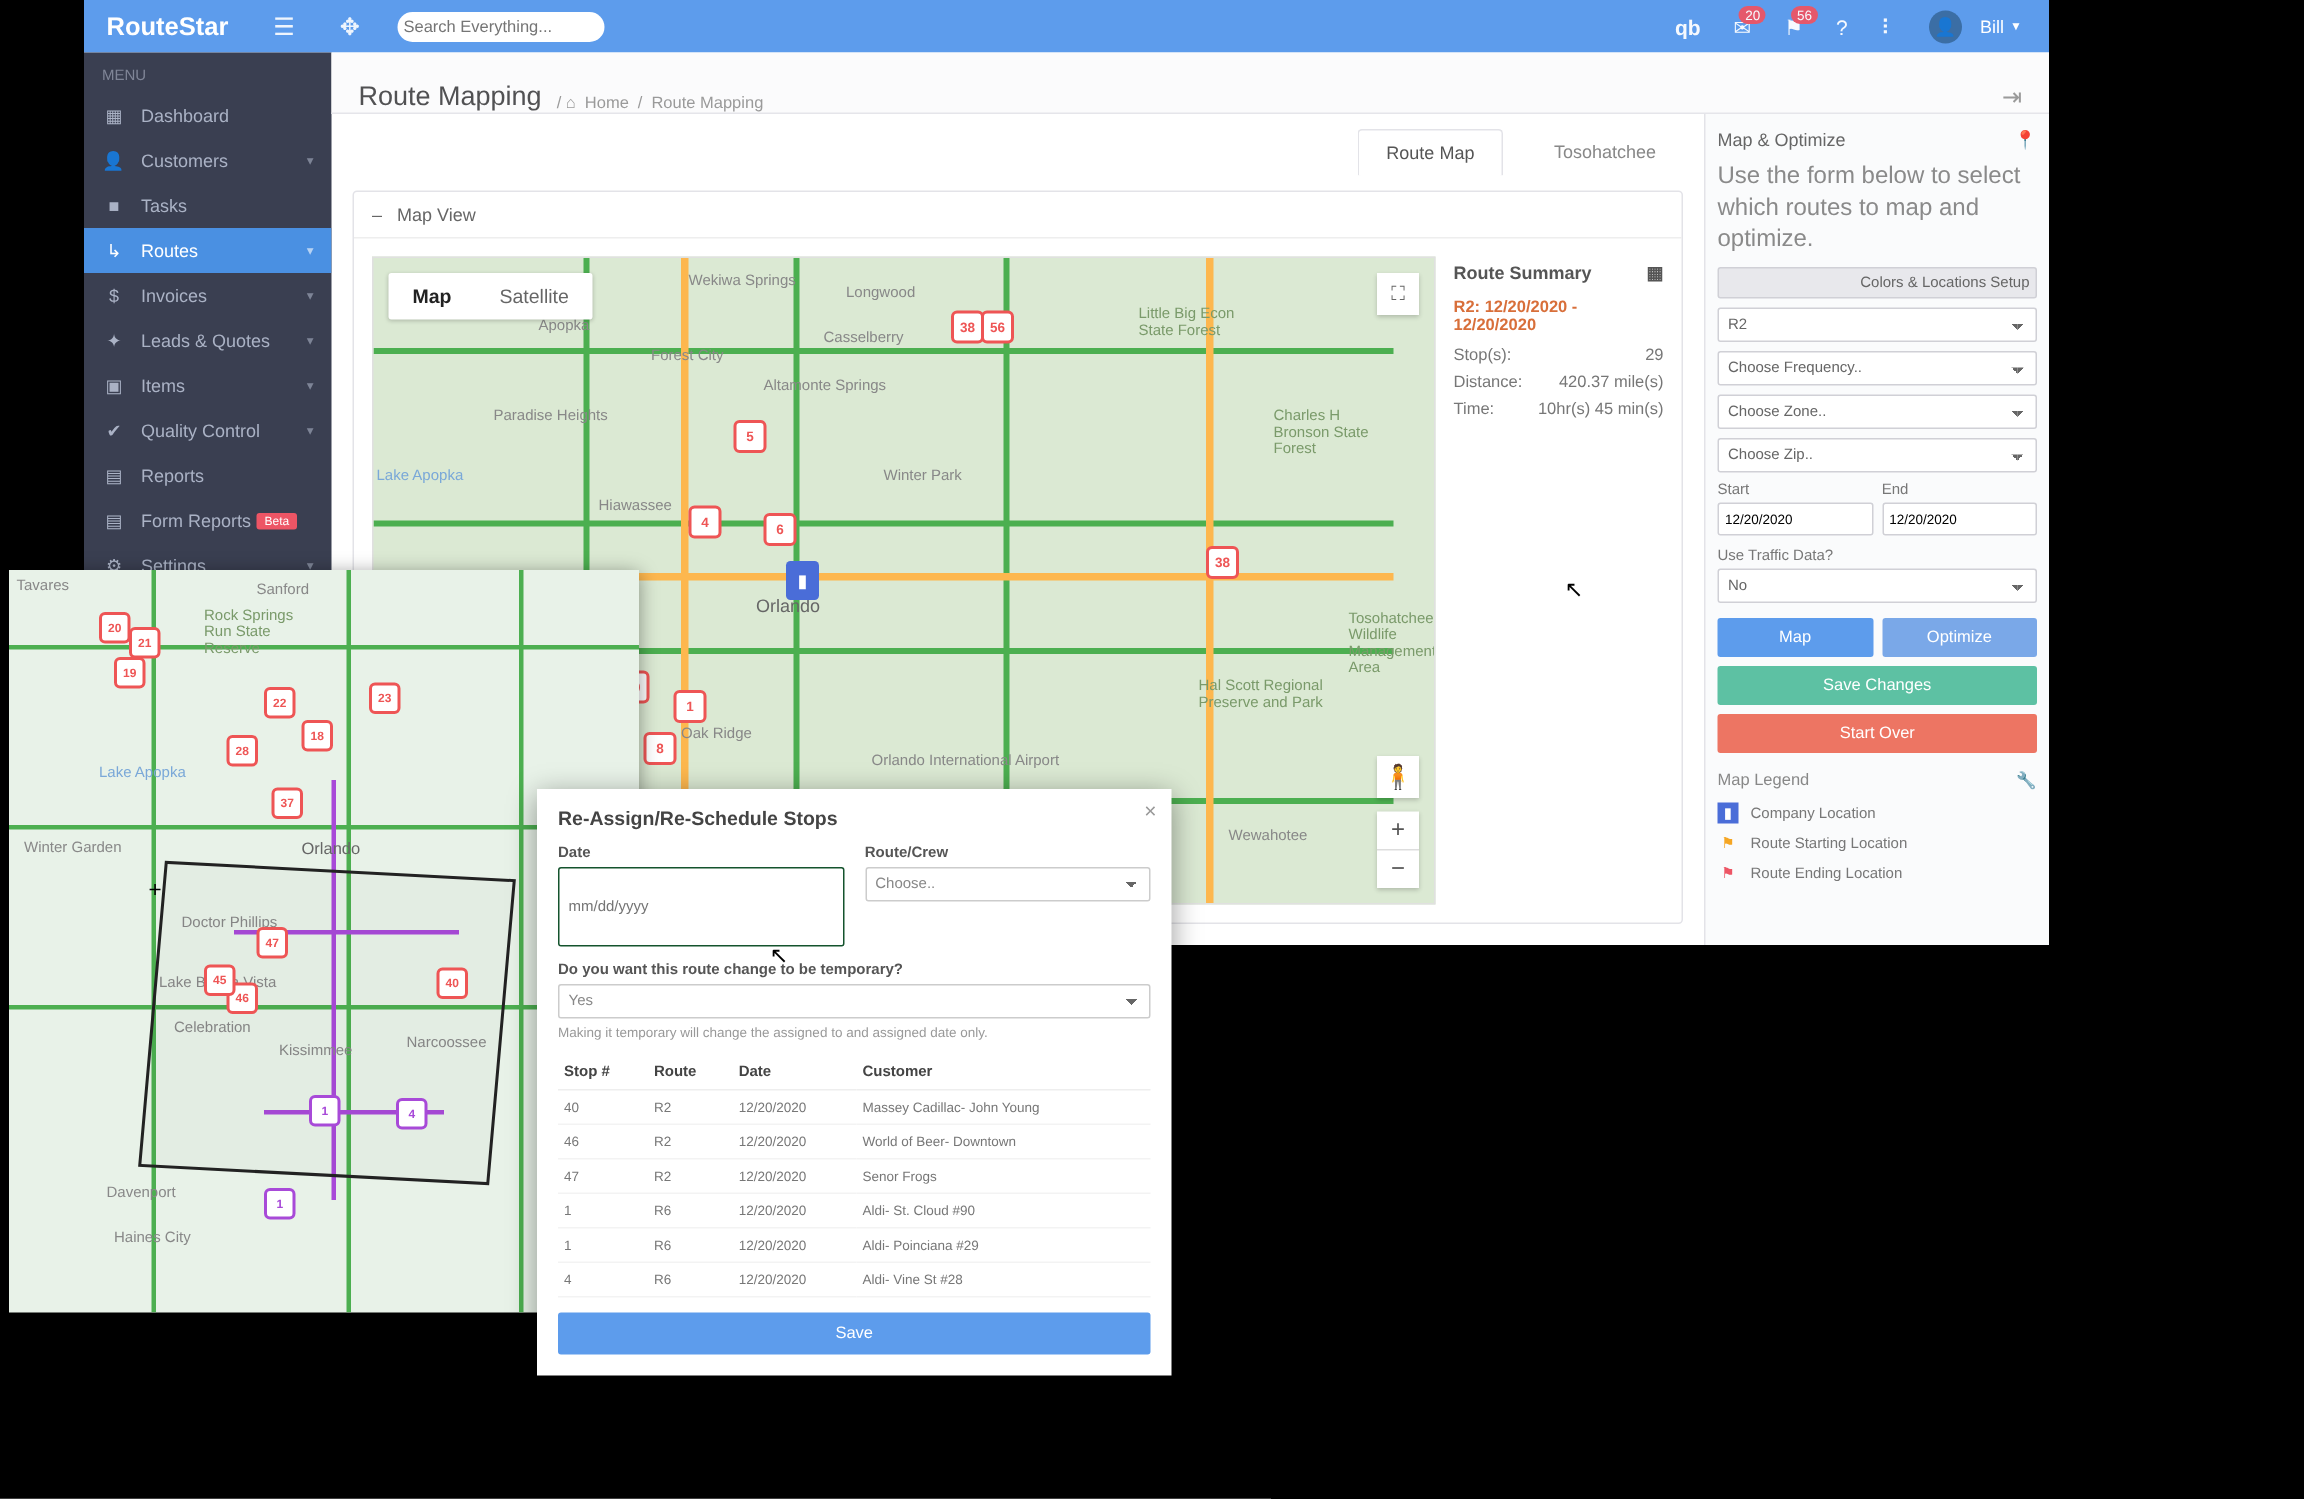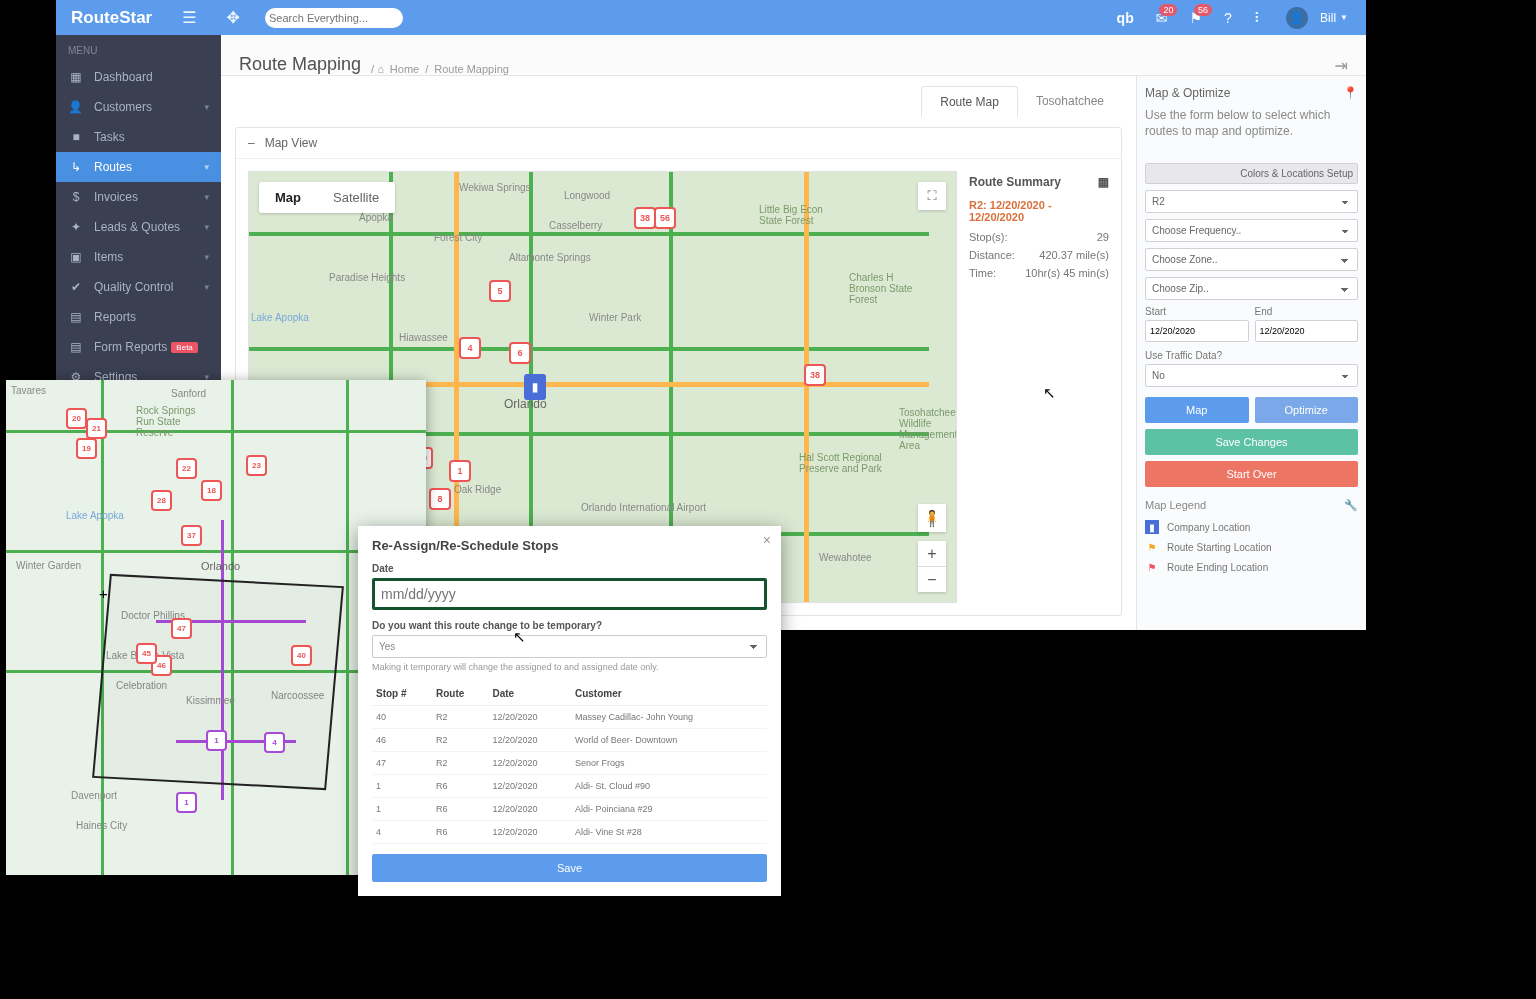--- a/index.html
+++ b/index.html
@@ -22,21 +22,21 @@
   .nav-item .chev{margin-left:auto;font-size:9px;opacity:.6}
   .beta{background:#ed5565;color:#fff;font-size:8px;padding:1px 5px;border-radius:2px;margin-left:4px}
   .main{flex:1;display:flex;flex-direction:column;min-width:0}
   .crumbs{height:40px;display:flex;align-items:flex-end;padding:0 18px;background:#fbfbfc;border-bottom:1px solid #e5e5ea}
   .crumbs h2{margin:0;font-size:18px;font-weight:500;color:#515153}
   .crumbs .trail{margin-left:10px;font-size:11px;color:#9a9a9a;display:flex;align-items:center;gap:6px}
   .crumbs .trail a{color:#9a9a9a;text-decoration:none}
   .crumbs .exit{margin-left:auto;color:#9a9a9a;font-size:16px}
   .cols{flex:1;display:flex;min-height:0}
   .center{flex:1;padding:10px 14px;min-width:0}
-  .tabs{display:flex;justify-content:flex-end;gap:0;margin-bottom:10px}
+  .tabs{display:flex;justify-content:flex-end;gap:16px;margin-bottom:10px}
   .tab{padding:8px 18px;font-size:12px;color:#888;cursor:pointer}
   .tab.active{background:#fff;border:1px solid #e3e3e8;border-bottom:none;border-radius:3px 3px 0 0;color:#555}
   .panel{background:#fff;border:1px solid #e3e3e8;border-radius:3px}
   .panelhead{padding:8px 12px;font-size:12px;color:#666;border-bottom:1px solid #eee;display:flex;align-items:center;gap:10px}
   .mapwrap{display:flex;padding:12px}
   .mapcanvas{flex:1;position:relative;height:430px;background:#dbe9d3;overflow:hidden;border:1px solid #e0e0e0}
   .maptype{position:absolute;left:10px;top:10px;display:flex;background:#fff;box-shadow:0 1px 3px rgba(0,0,0,.2);border-radius:2px;overflow:hidden}
   .maptype div{padding:8px 16px;font-size:13px;cursor:pointer;color:#666}
   .maptype div.active{font-weight:600;color:#222}
   .fsbtn{position:absolute;right:10px;top:10px;width:28px;height:28px;background:#fff;box-shadow:0 1px 3px rgba(0,0,0,.2);display:flex;align-items:center;justify-content:center;cursor:pointer;color:#666}
@@ -52,21 +52,21 @@
   .hwy{position:absolute;background:#fdb74e}
   .hwy.h{height:5px}
   .hwy.v{width:5px}
   .label{position:absolute;font-size:10px;color:#888;white-space:nowrap}
   .summary{width:140px;margin-left:12px;font-size:11px}
   .summary h4{margin:4px 0 10px;font-size:12px;color:#555;display:flex;justify-content:space-between;align-items:flex-start}
   .rname{color:#d86f3a;font-size:11px;font-weight:600;margin-bottom:8px}
   .srow{display:flex;justify-content:space-between;margin-bottom:6px;color:#777}
   .rpanel{width:213px;border-left:1px solid #e3e3e8;background:#fafbfc;padding:10px 8px;font-size:11px;overflow:hidden}
   .rpanel .hdr{display:flex;justify-content:space-between;align-items:center;font-size:12px;color:#666;margin-bottom:8px}
-  .hint{color:#8a8a8a;font-size:12px;line-height:1.3;margin-bottom:24px}
+  .hint{color:#8a8a8a;font-size:16px;line-height:1.3;margin-bottom:8px}
   .setupbtn{background:#e8e8ec;border:1px solid #d0d0d6;border-radius:2px;padding:4px;text-align:right;font-size:10px;color:#666;cursor:pointer;margin-bottom:6px}
   .sel{width:100%;border:1px solid #d0d0d6;border-radius:2px;padding:5px 6px;font-size:10px;color:#666;background:#fff;box-sizing:border-box;margin-bottom:6px;appearance:none;background-image:linear-gradient(45deg,transparent 50%,#666 50%),linear-gradient(135deg,#666 50%,transparent 50%);background-position:calc(100% - 12px) 10px,calc(100% - 8px) 10px;background-size:4px 4px;background-repeat:no-repeat}
   .flds{display:flex;gap:6px}
   .fld{flex:1}
   .fldlbl{font-size:10px;color:#777;margin-bottom:3px}
   .dateinp{width:100%;border:1px solid #d0d0d6;border-radius:2px;padding:5px 4px;font-size:9px;box-sizing:border-box}
   .btn{padding:7px 0;border-radius:2px;text-align:center;font-size:11px;color:#fff;cursor:pointer}
   .brow{display:flex;gap:6px;margin-top:4px}
   .brow .btn{flex:1}
   .bmap{background:#5d9cec}
@@ -86,21 +86,21 @@
   .mk2{position:absolute;width:17px;height:17px;border-radius:4px;border:2px solid #e55;background:#fff;font-size:8px;font-weight:bold;color:#e55;display:flex;align-items:center;justify-content:center}
   .mk2.p{border-color:#a84ad8;color:#a84ad8}
   .poly{position:absolute;border:2px solid #222;background:rgba(0,0,0,.02)}
   
   .modal{position:absolute;left:358px;top:526px;width:395px;background:#fff;box-shadow:0 4px 18px rgba(0,0,0,.4);padding:12px 14px 14px;font-size:11px;color:#555}
   .modal .close{position:absolute;right:10px;top:6px;color:#999;cursor:pointer;font-size:14px}
   .modal h3{margin:0 0 10px;font-size:13px;font-weight:600;color:#444}
   .mflds{display:flex;gap:14px;margin-bottom:10px}
   .mflds>div{flex:1}
   .mlbl{font-size:10px;font-weight:600;margin-bottom:4px;color:#555}
-  .minput{width:100%;border:3px solid #14532d;border-radius:2px;padding:5px 6px;font-size:14px;box-sizing:border-box;color:#888}
+  .minput{width:100%;border:1px solid #14532d;border-radius:2px;padding:20px 6px;font-size:10px;box-sizing:border-box;color:#888}
   .msel{width:100%;border:1px solid #ccc;border-radius:2px;padding:5px 6px;font-size:10px;box-sizing:border-box;color:#888;appearance:none;background:#fff;background-image:linear-gradient(45deg,transparent 50%,#666 50%),linear-gradient(135deg,#666 50%,transparent 50%);background-position:calc(100% - 12px) 9px,calc(100% - 8px) 9px;background-size:4px 4px;background-repeat:no-repeat}
   .q{font-size:10px;font-weight:600;margin-bottom:4px}
   .mhint{font-size:9px;color:#999;margin-top:4px}
   .mtbl{width:100%;border-collapse:collapse;margin-top:10px;font-size:9px}
   .mtbl th{text-align:left;font-size:10px;font-weight:600;color:#444;padding:6px 4px;border-bottom:1px solid #eee}
   .mtbl td{padding:6px 4px;border-bottom:1px solid #f3f3f3;color:#777}
   .msave{background:#5d9cec;color:#fff;text-align:center;padding:8px 0;margin-top:10px;border-radius:2px;cursor:pointer;font-size:11px}
   .cursor{position:absolute;font-size:15px;color:#000;pointer-events:none}
 </style>
 </head>
@@ -373,20 +373,24 @@
 </div>
 
 <div class="modal">
   <span class="close">×</span>
   <h3>Re-Assign/Re-Schedule Stops</h3>
   <div class="mflds">
     <div>
       <div class="mlbl">Date</div>
       <input class="minput" placeholder="mm/dd/yyyy" style="">
     </div>
+    <div>
+      <div class="mlbl">Route/Crew</div>
+      <select class="msel"><option>Choose..</option></select>
+    </div>
   </div>
   <div class="q">Do you want this route change to be temporary?</div>
   <select class="msel"><option>Yes</option></select>
   <div class="mhint">Making it temporary will change the assigned to and assigned date only.</div>
   <table class="mtbl">
     <thead>
         <tr>
       <th>Stop #</th>
           <th>Route</th>
           <th>Date</th>

